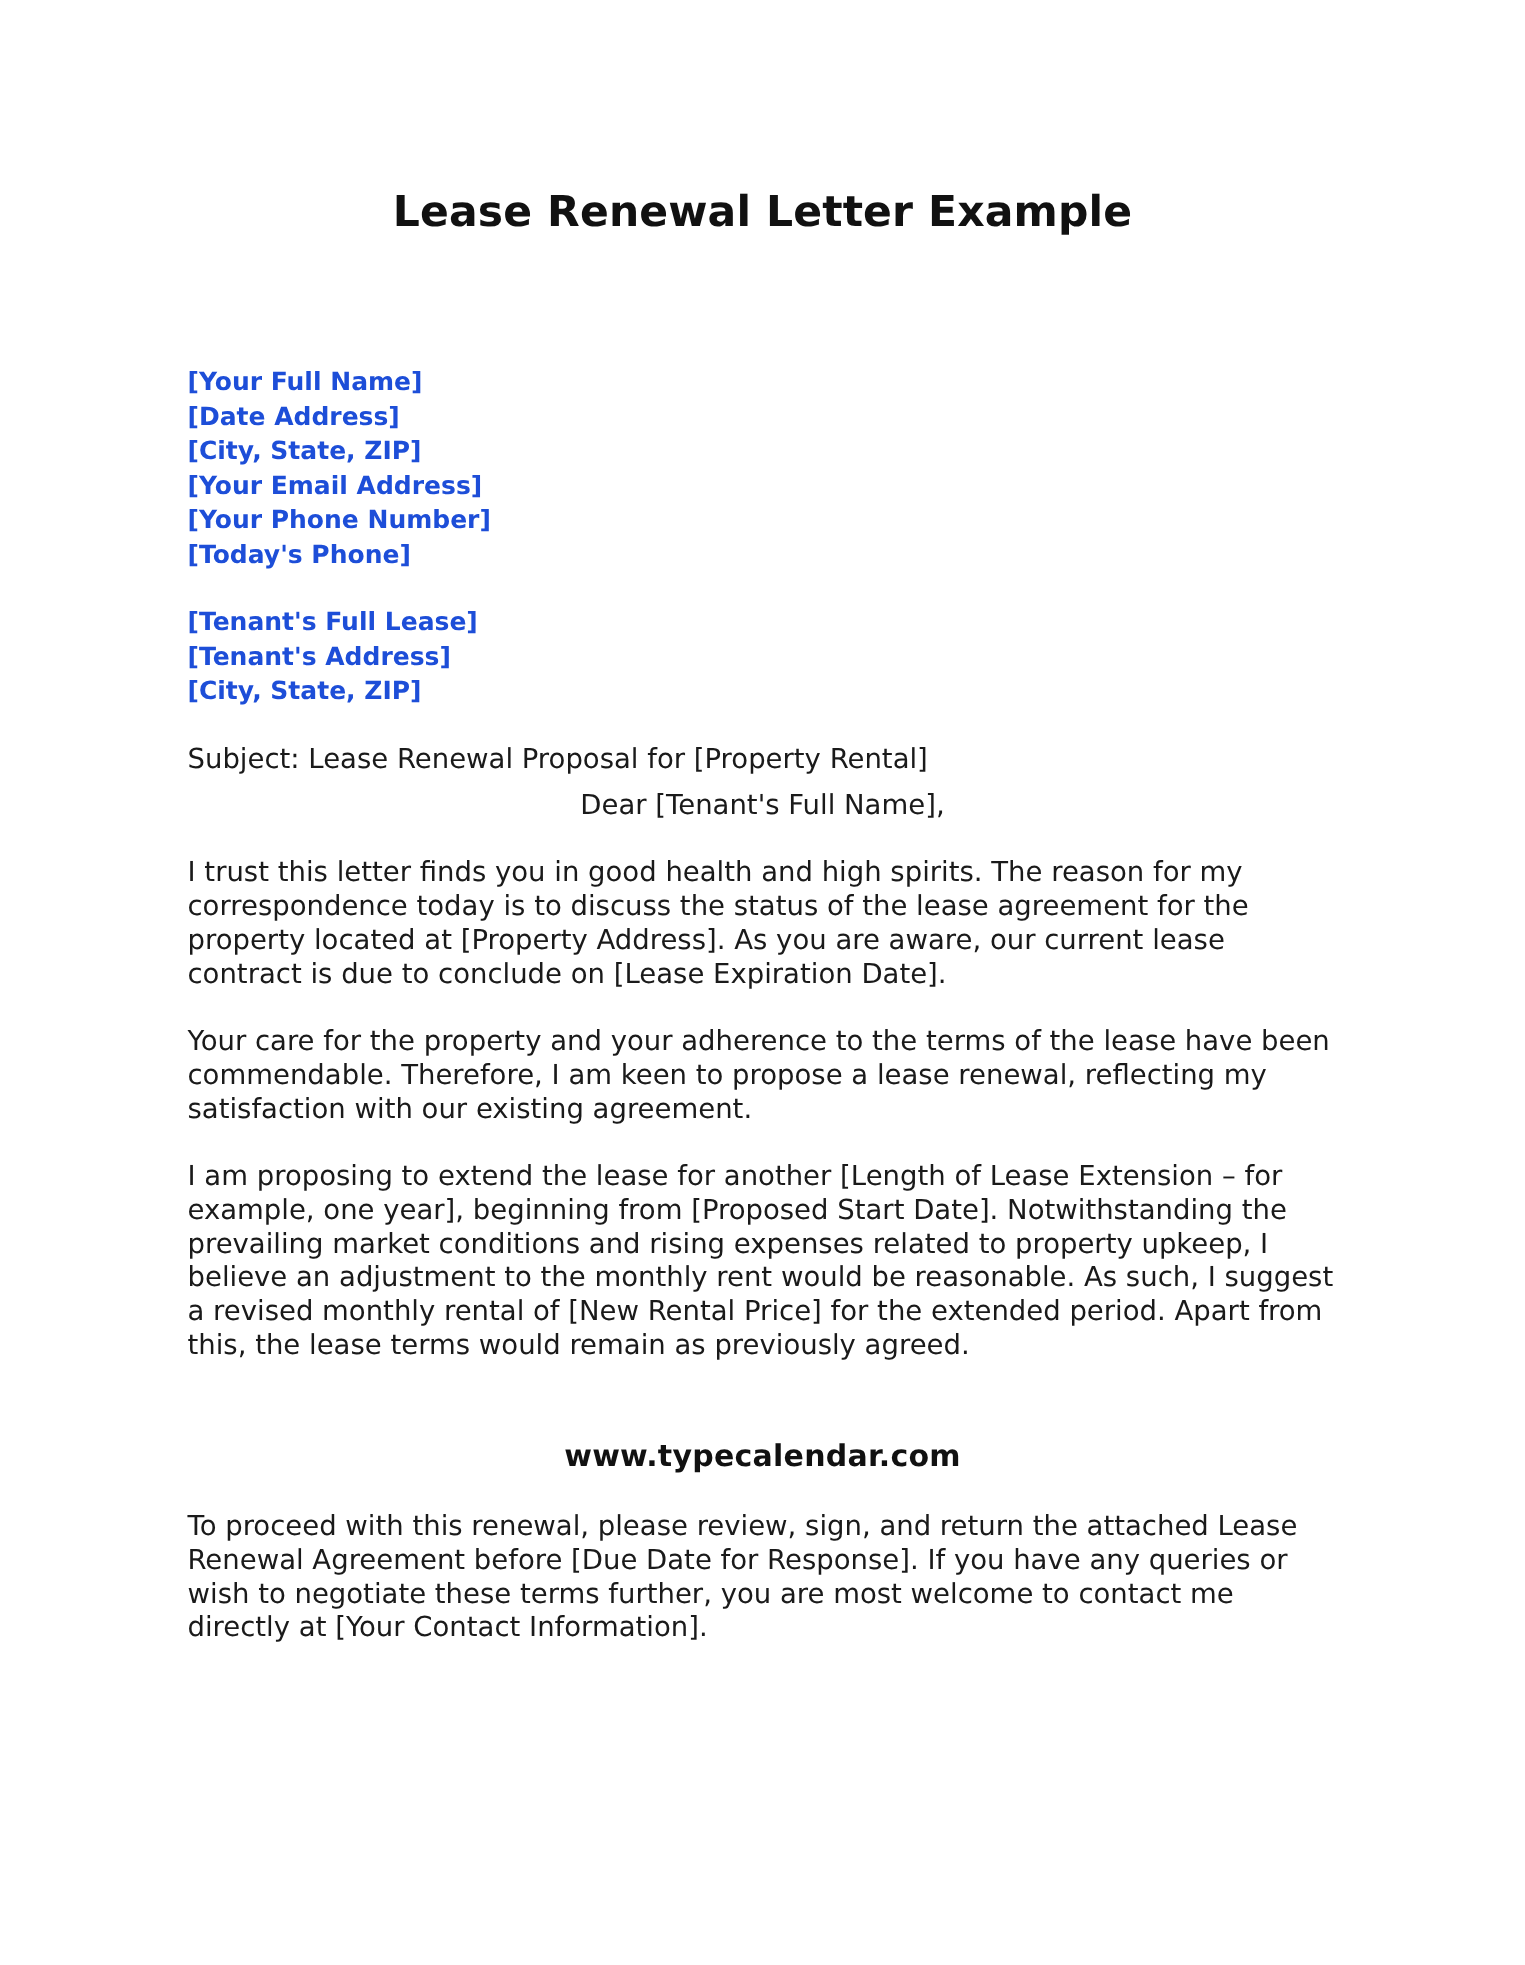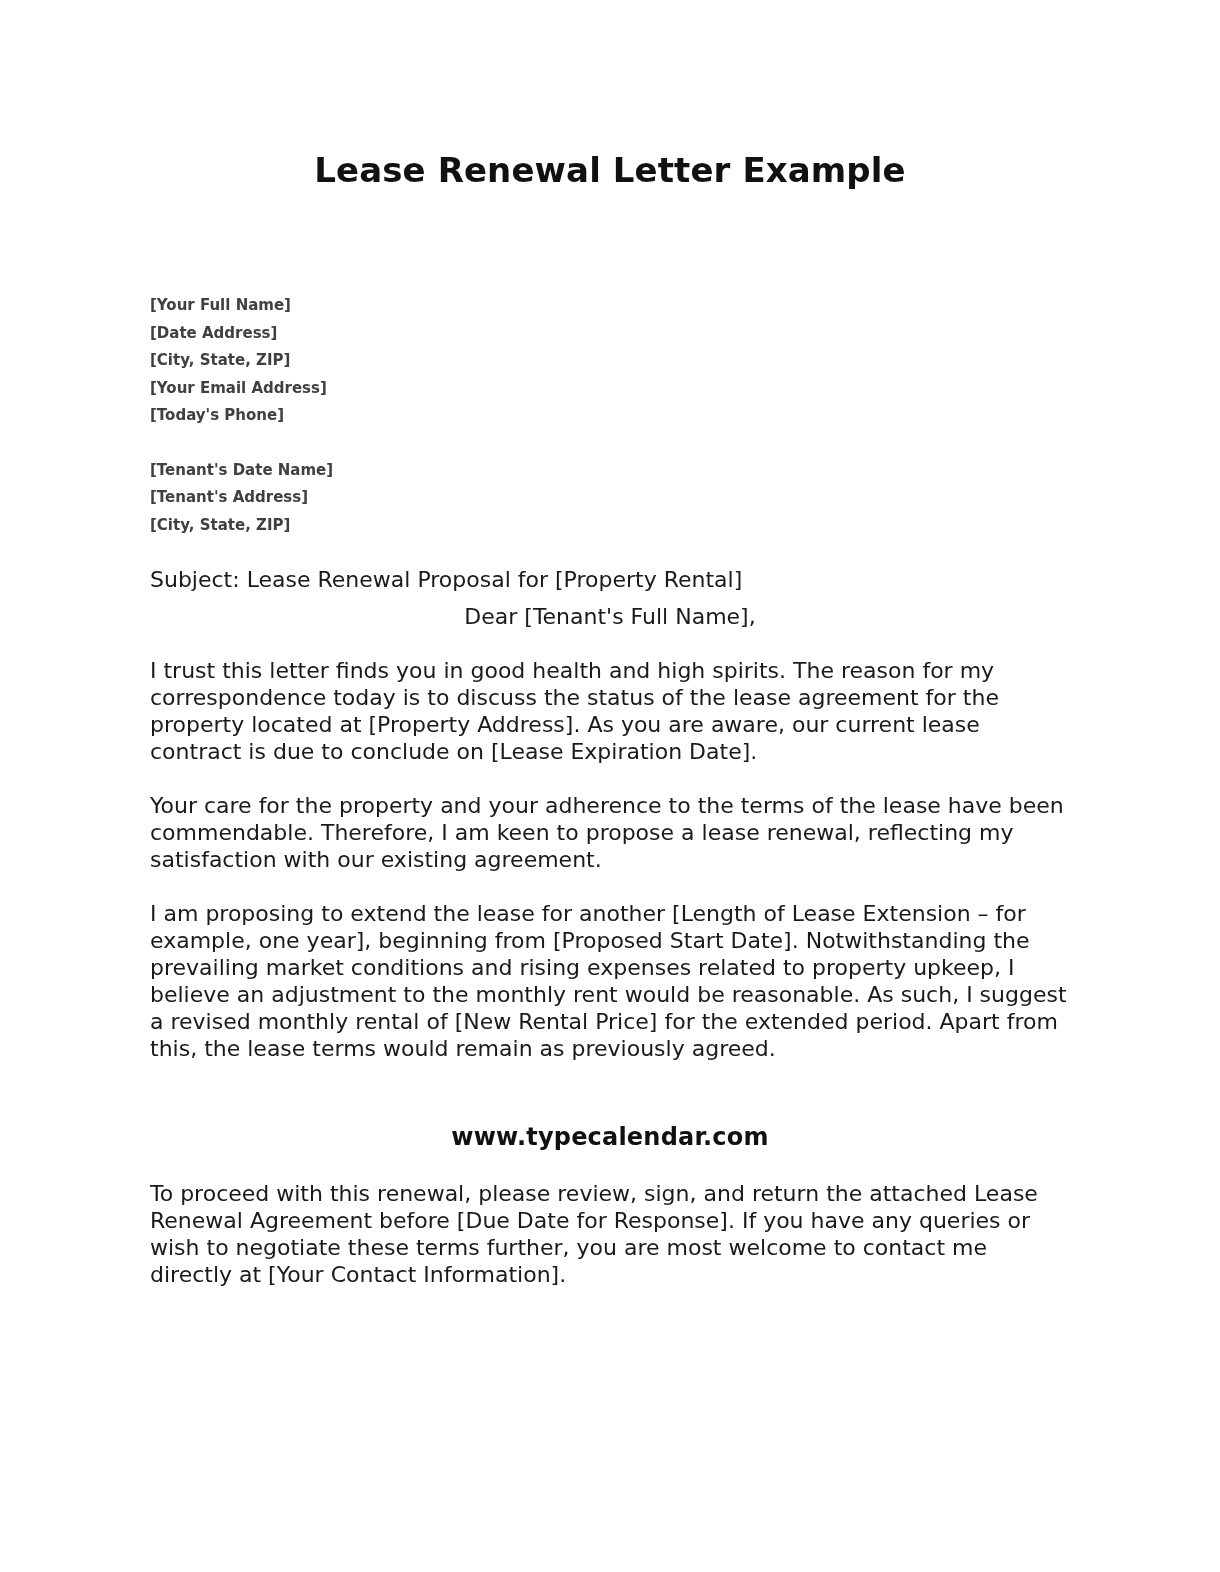--- a/index.html
+++ b/index.html
@@ -39,24 +39,24 @@
     box-sizing: content-box;
     width: 920px;
     margin-left: 150px;
     margin-right: 150px;
     padding-left: 0;
   }
   .sender-block {
     margin-top: 100px;
   }
   .addr-line {
-    font-size: 15px;
+    font-size: 20px;
     font-weight: bold;
     line-height: 27.5px;
-    color: #404040;
+    color: #1d4ed8;
     white-space: nowrap;
   }
   .recipient-block {
     margin-top: 27px;
   }
   .para {
     font-size: 22px;
     line-height: 27px;
     color: #1a1a1a;
     margin: 0;
@@ -91,25 +91,26 @@
 
   <h1 class="doc-title">Lease Renewal Letter Example</h1>
 
   <div class="content">
 
     <div class="sender-block">
       <div class="addr-line">[Your Full Name]</div>
       <div class="addr-line">[Date Address]</div>
       <div class="addr-line">[City, State, ZIP]</div>
       <div class="addr-line">[Your Email Address]</div>
+      <div class="addr-line">[Your Phone Number]</div>
       <div class="addr-line">[Today's Phone]</div>
     </div>
 
     <div class="recipient-block">
-      <div class="addr-line">[Tenant's Date Name]</div>
+      <div class="addr-line">[Tenant's Full Lease]</div>
       <div class="addr-line">[Tenant's Address]</div>
       <div class="addr-line">[City, State, ZIP]</div>
     </div>
 
     <p class="para subject-line">Subject: Lease Renewal Proposal for [Property Rental]</p>
 
     <p class="para salutation">Dear [Tenant's Full Name],</p>
 
     <p class="para body-para">I trust this letter finds you in good health and high spirits. The reason for my correspondence today is to discuss the status of the lease agreement for the property located at [Property Address]. As you are aware, our current lease contract is due to conclude on [Lease Expiration Date].</p>
 

